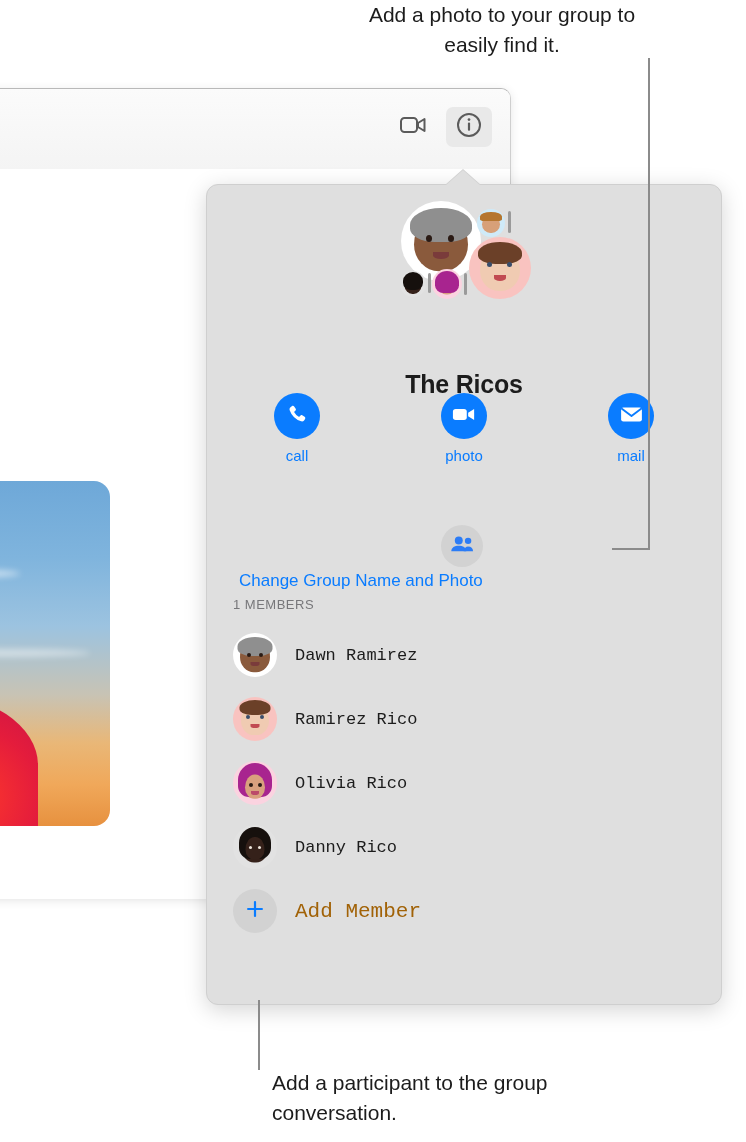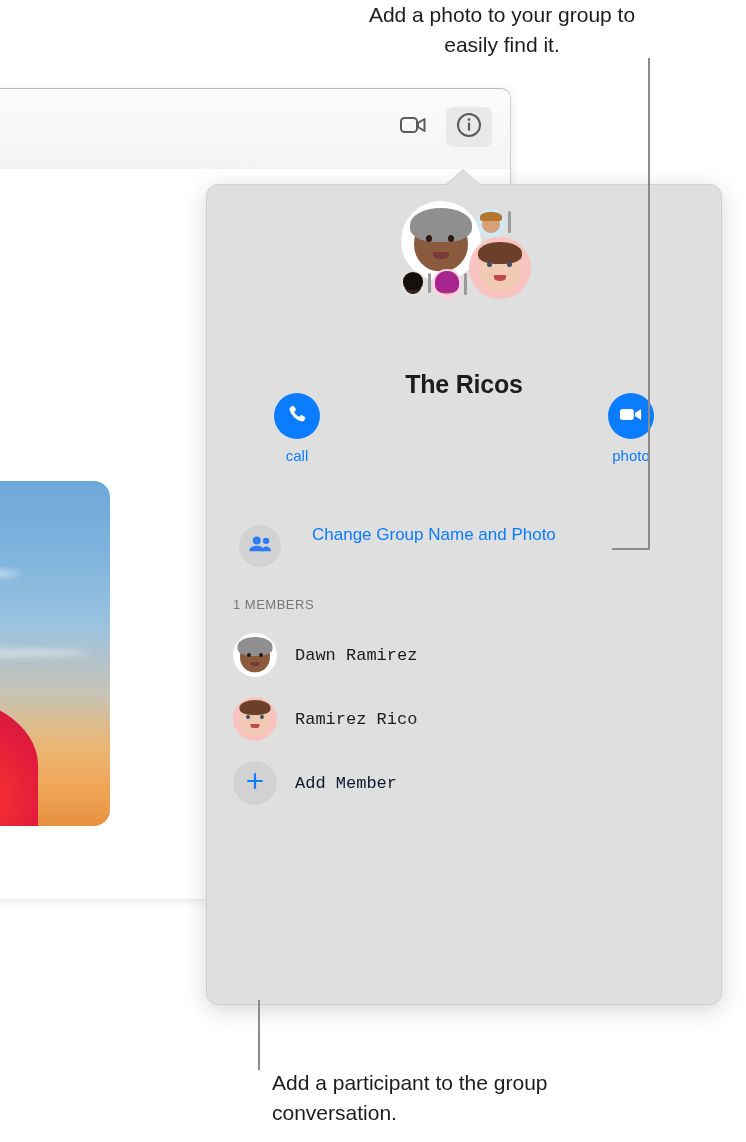--- a/index.html
+++ b/index.html
@@ -213,22 +213,23 @@
     font-size: 15px;
     color: #0a7cff;
   }
 
   
   .change-row {
     position: absolute;
     left: 32px;
     top: 340px;
     display: flex;
-    align-items: flex-start;
-    gap: 31px;
+    align-items: flex-end;
+    gap: 4px;
+    flex-direction: column;
   }
   .round-icon {
     width: 42px;
     height: 42px;
     border-radius: 50%;
     background: #d2d2d2;
     display: flex;
     align-items: center;
     justify-content: center;
   }
@@ -268,22 +269,22 @@
     display: flex;
     align-items: center;
     justify-content: center;
     overflow: hidden;
   }
   .member-name {
     font-size: 17px;
     color: #1c1c1c;
   }
   .add-member-label {
-    font-size: 17px;
-    color: #0f172a;
+    font-size: 21px;
+    color: #a16207;
   }
   .plus-icon {
     width: 44px;
     height: 44px;
     border-radius: 50%;
     background: #d2d2d2;
     display: flex;
     align-items: center;
     justify-content: center;
     flex: 0 0 auto;
@@ -453,20 +454,31 @@
         <span>
           <svg width="24" height="17" viewBox="0 0 26 18">
             <rect x="1" y="3" width="15" height="12" rx="3" fill="#fff"></rect>
             <path d="M17.5 7.2 L24 3 L24 15 L17.5 10.8 Z" fill="#fff"></path>
           </svg>
         </span>
       </div>
       <div class="action-label">photo</div>
     </div>
 
+    <div class="action">
+      <div class="action-circle">
+        <span>
+          <svg width="23" height="17" viewBox="0 0 24 18">
+            <rect x="1" y="1.5" width="22" height="15" rx="2.4" fill="#fff"></rect>
+            <path d="M1.8 3 L12 10.6 L22.2 3" fill="none" stroke="#0a7cff" stroke-width="2" stroke-linejoin="round" stroke-linecap="round"></path>
+          </svg>
+        </span>
+      </div>
+      <div class="action-label">mail</div>
+    </div>
 
   </div>
 
   <div class="change-row">
     <div class="round-icon">
       <span>
         <svg width="24" height="18" viewBox="0 0 26 18">
           <circle cx="9.5" cy="5.2" r="4.3" fill="#2b7cf6"></circle>
           <path d="M1.4 16.8c0-3.9 3.6-5.9 8.1-5.9s8.1 2 8.1 5.9z" fill="#2b7cf6"></path>
           <circle cx="19.6" cy="5.6" r="3.5" fill="#2b7cf6"></circle>
@@ -500,22 +512,47 @@
           <div class="f-head" style="width:28px;height:31px;background:#f0cbb2"></div>
           <div class="f-hair" style="top:3px;width:31px;height:15px;background:#6b4028"></div>
           <div class="f-eye" style="left:13px;top:18px;width:4px;height:4px;background:#3a4e6b"></div>
           <div class="f-eye" style="left:27px;top:18px;width:4px;height:4px;background:#3a4e6b"></div>
           <div class="f-mouth" style="top:27px;width:9px;height:4px;background:#c14a52"></div>
         </div>
       </div>
       <div class="member-name">Ramirez Rico</div>
     </div>
 
-
-
+    <div class="member-row">
+      <div class="member-avatar" style="background:#fbd3e0">
+        <div class="face">
+          <div class="f-head" style="width:26px;height:30px;background:#d9a07e"></div>
+          <div class="f-hair" style="top:2px;width:34px;height:34px;background:#a8248f;border-radius:50% 50% 32% 32%"></div>
+          <div class="f-head" style="width:20px;height:24px;background:#d9a07e;top:56%"></div>
+          <div class="f-eye" style="left:16px;top:22px;width:4px;height:4px"></div>
+          <div class="f-eye" style="left:25px;top:22px;width:4px;height:4px"></div>
+          <div class="f-mouth" style="top:30px;width:8px;height:4px;background:#bb4a6a"></div>
+        </div>
+      </div>
+      <div class="member-name">Olivia Rico</div>
+    </div>
+
+
+    <div class="member-row">
+      <div class="member-avatar" style="background:#e2e2e2">
+        <div class="face">
+          <div class="f-head" style="width:26px;height:30px;background:#35211a"></div>
+          <div class="f-hair" style="top:2px;width:32px;height:32px;background:#16100d;border-radius:50% 50% 35% 35%"></div>
+          <div class="f-head" style="width:19px;height:23px;background:#35211a;top:52%"></div>
+          <div class="f-eye" style="left:16px;top:21px;width:3px;height:3px;background:#efe6dc"></div>
+          <div class="f-eye" style="left:25px;top:21px;width:3px;height:3px;background:#efe6dc"></div>
+        </div>
+      </div>
+      <div class="member-name">Danny Rico</div>
+    </div>
 
     <div class="member-row">
       <div class="plus-icon">
         <span>
           <svg width="20" height="20" viewBox="0 0 20 20">
             <rect x="8.9" y="2" width="2.2" height="16" rx="1.1" fill="#0a7cff"></rect>
             <rect x="2" y="8.9" width="16" height="2.2" rx="1.1" fill="#0a7cff"></rect>
           </svg>
         </span>
       </div>

